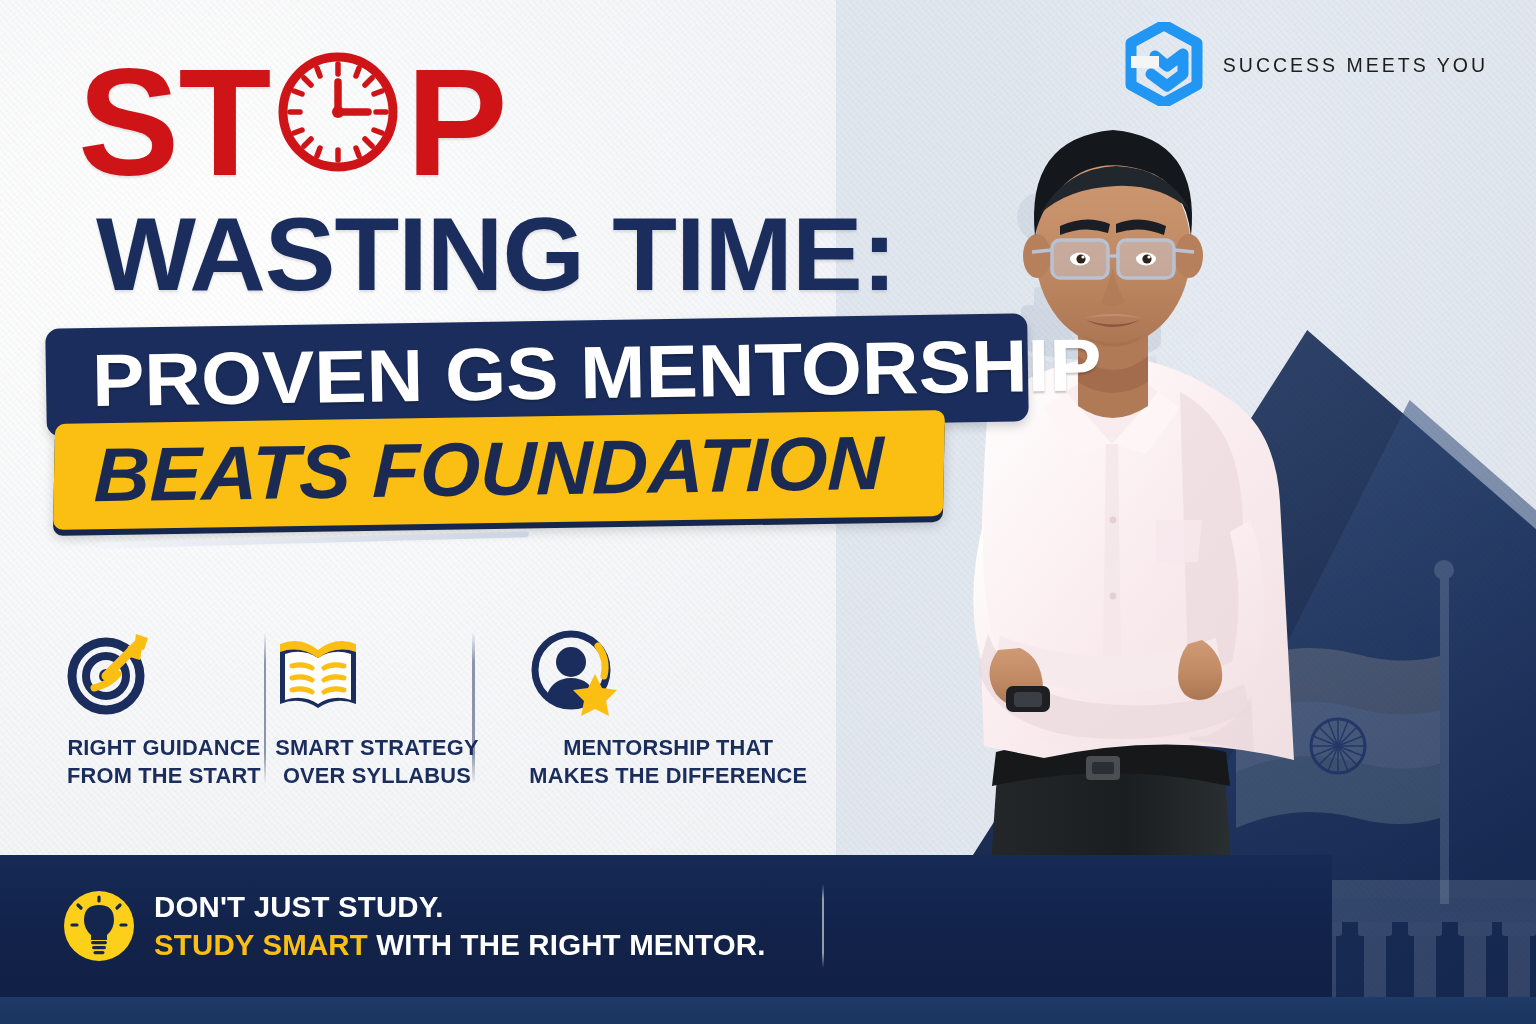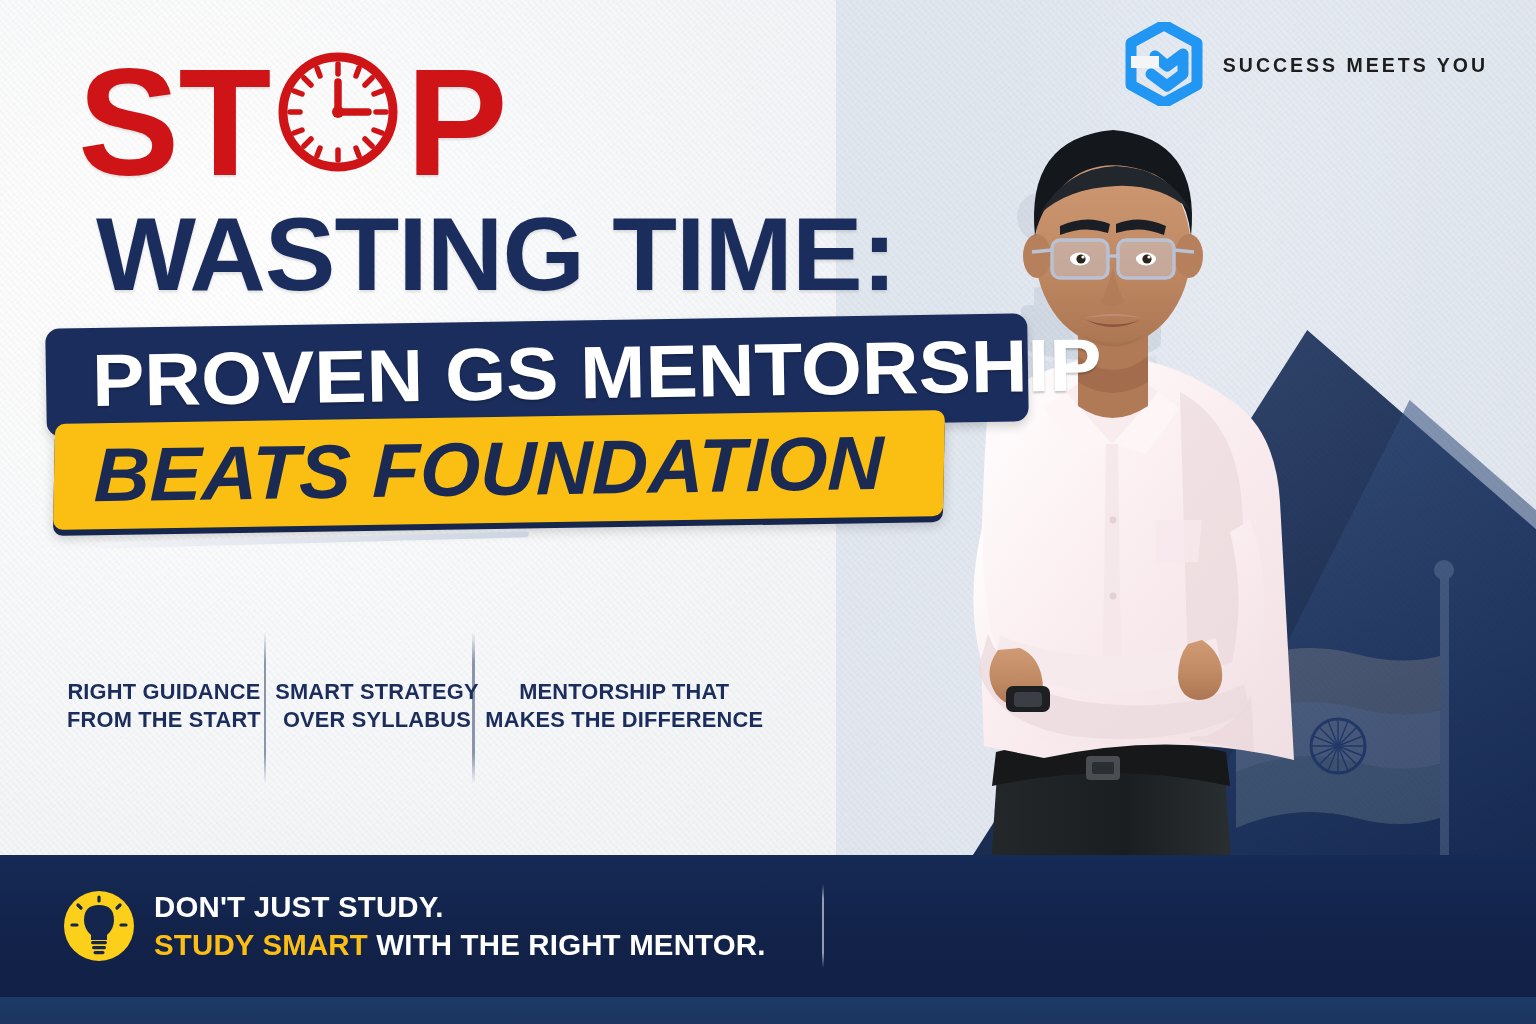--- a/index.html
+++ b/index.html
@@ -113,21 +113,21 @@
     letter-spacing:-1px;
   }
   .logo-name .edu { color:#121212; }
   .logo-name .kemy { color:#2196f3; }
   .logo-tagline {
     font-size:19.5px;
     letter-spacing:3.0px;
     color:#1d1d1d;
     margin-top:3px;
     margin-left:4px;
-    font-weight:700;
+    font-weight:400;
   }
 
   
   .headline { position:absolute; left:78px; top:46px; z-index:5; width:960px; }
 
   .line-stop {
     display:flex;
     align-items:flex-start;
     height:150px;
   }
@@ -217,22 +217,22 @@
   .features {
     position:absolute;
     left:58px; top:626px;
     display:flex;
     align-items:flex-start;
     z-index:5;
   }
   .feature {
     width:206px;
     display:flex;
-    flex-direction:row;
-    align-items:flex-end;
+    flex-direction:column;
+    align-items:flex-start;
     padding:0 6px;
   }
   .feature-icon { width:92px; height:92px; margin-bottom:16px; }
   .feature-icon svg { width:100%; height:100%; display:block; }
   .feature-label {
     font-size:22.5px;
     font-weight:700;
     color:#1a2d5c;
     text-align:center;
     line-height:1.24;
@@ -240,27 +240,27 @@
     transform:scaleX(.97);
   }
   .feature-label span { display:block; white-space:nowrap; }
   .feat-divider {
     width:1.5px;
     height:152px;
     margin-top:6px;
     background:linear-gradient(180deg,rgba(150,160,180,0),rgba(120,132,158,.85) 20%,rgba(120,132,158,.85) 80%,rgba(150,160,180,0));
     flex:none;
   }
-  .feature.wide { width:238px; }
+  .feature.wide { width:238px;margin-left:44px; }
 
   
   .bottom-bar {
     position:absolute;
     left:0; bottom:27px;
-    width:1536px; height:142px;
+    width:1332px; height:142px;
     background:linear-gradient(180deg,#152a55 0%,#122249 60%,#102046 100%);
     z-index:7;
     display:flex;
     align-items:center;
   }
   .bottom-base {
     position:absolute;
     left:0; bottom:0;
     width:1536px; height:27px;
     background:linear-gradient(180deg,#1e3a66 0%,#1b3460 100%);

